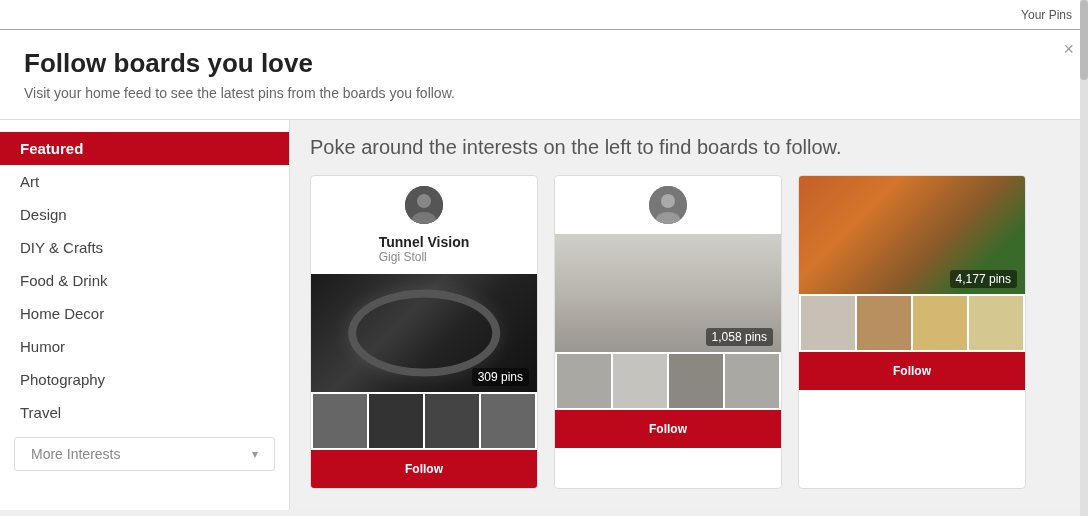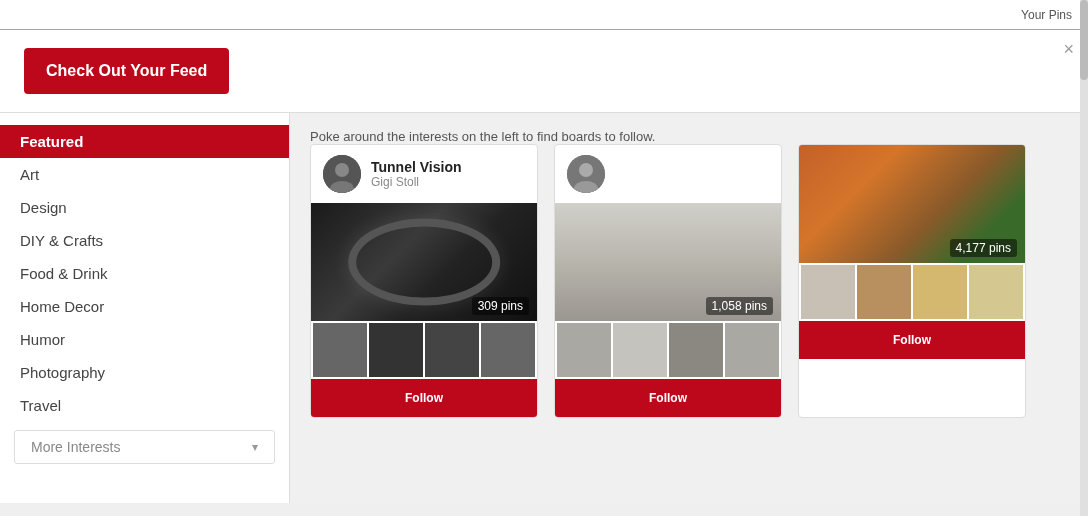--- a/index.html
+++ b/index.html
@@ -123,22 +123,23 @@
     }
 
     .content-area {
       flex: 1;
       padding: 16px 20px;
       overflow-y: auto;
       position: relative;
     }
 
     .content-tagline {
-      font-size: 13px;
+      font-size: 20px;
       color: #555;
+      margin-bottom: 16px;
     }
 
     .boards-grid {
       display: flex;
       gap: 16px;
     }
 
     .board-card {
       background: #fff;
       border: 1px solid #ddd;
@@ -146,20 +147,21 @@
       width: 228px;
       overflow: hidden;
       flex-shrink: 0;
     }
 
     .board-header {
       display: flex;
       align-items: center;
       padding: 10px 12px;
       gap: 10px;
+      flex-direction: column;
     }
 
     .board-avatar {
       width: 38px;
       height: 38px;
       border-radius: 50%;
       background: #888;
       overflow: hidden;
       flex-shrink: 0;
       display: flex;
@@ -294,21 +296,24 @@
     }
   </style>
 </head>
 <body>
 
 <div class="top-bar">
   <span class="top-bar-link">Your Pins</span>
 </div>
 
 <div class="header-banner">
-  <button class="cta-button">Check Out Your Feed</button>
+  <div class="header-banner-text">
+    <h1>Follow boards you love</h1>
+    <p>Visit your home feed to see the latest pins from the boards you follow.</p>
+  </div>
   <button class="close-btn">×</button>
 </div>
 
 <div class="main-content">
 
   <div class="sidebar">
     <div class="sidebar-item active">Featured</div>
     <div class="sidebar-item">Art</div>
     <div class="sidebar-item">Design</div>
     <div class="sidebar-item">DIY &amp; Crafts</div>

